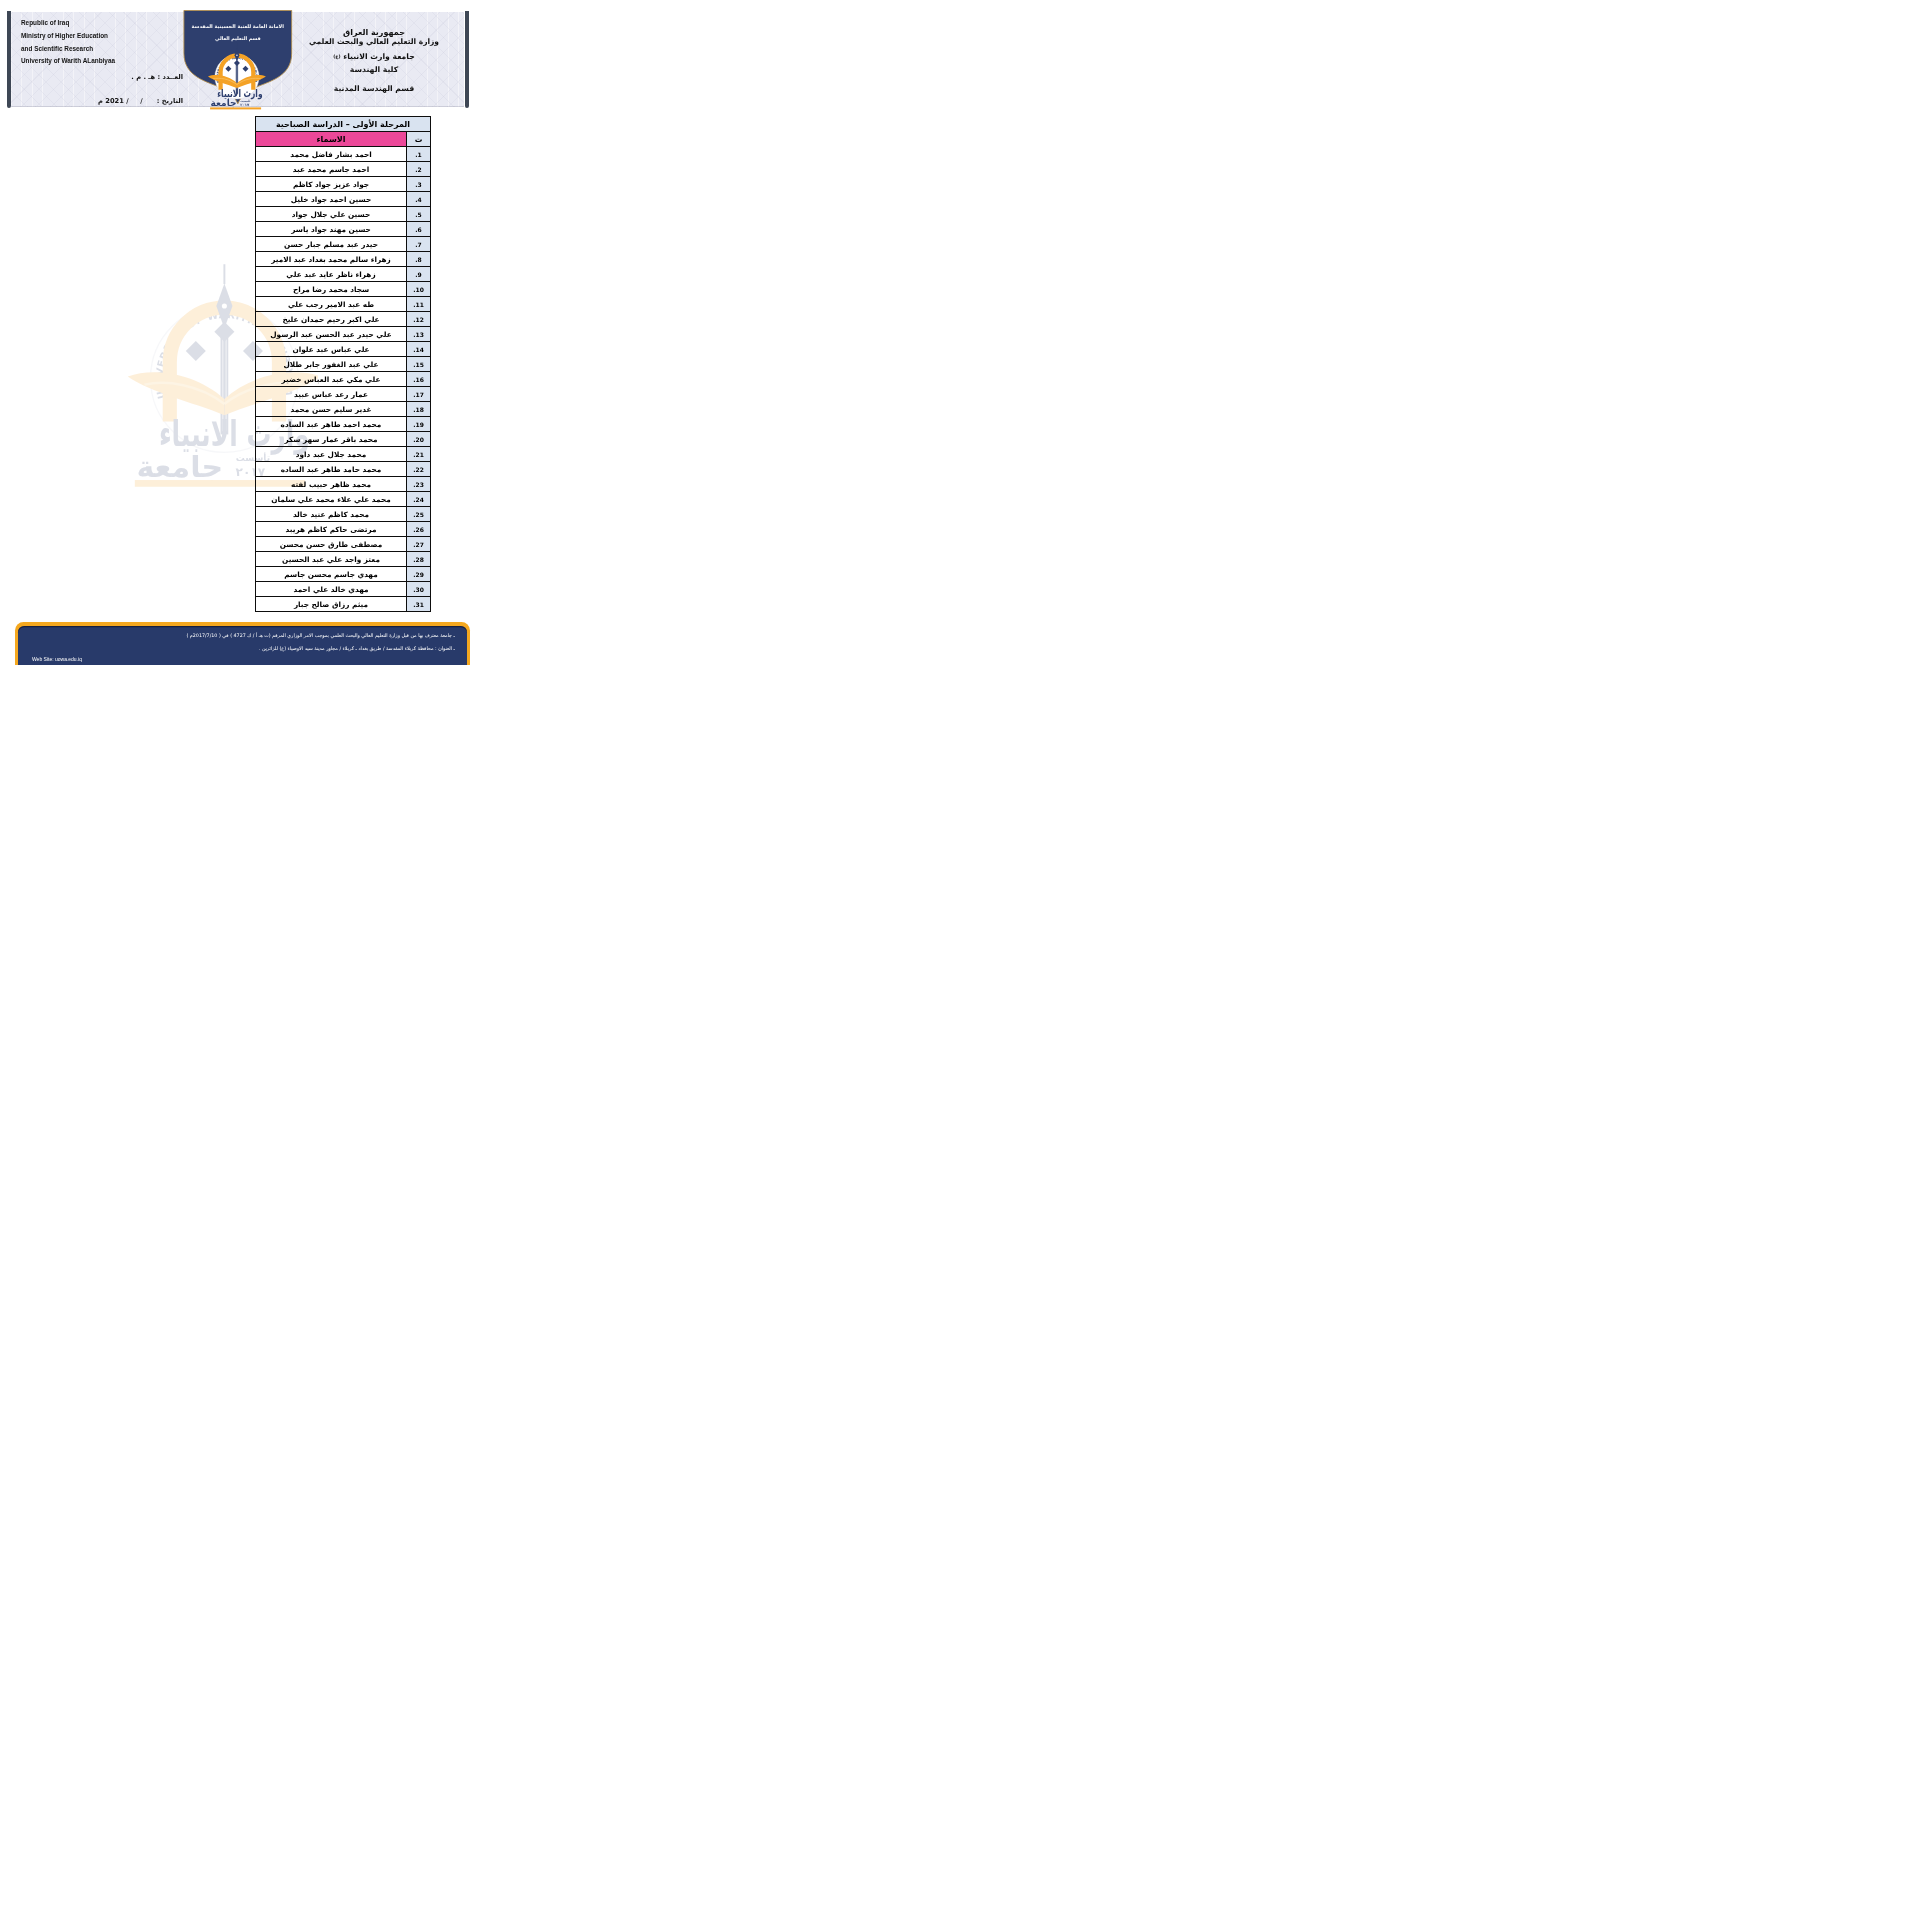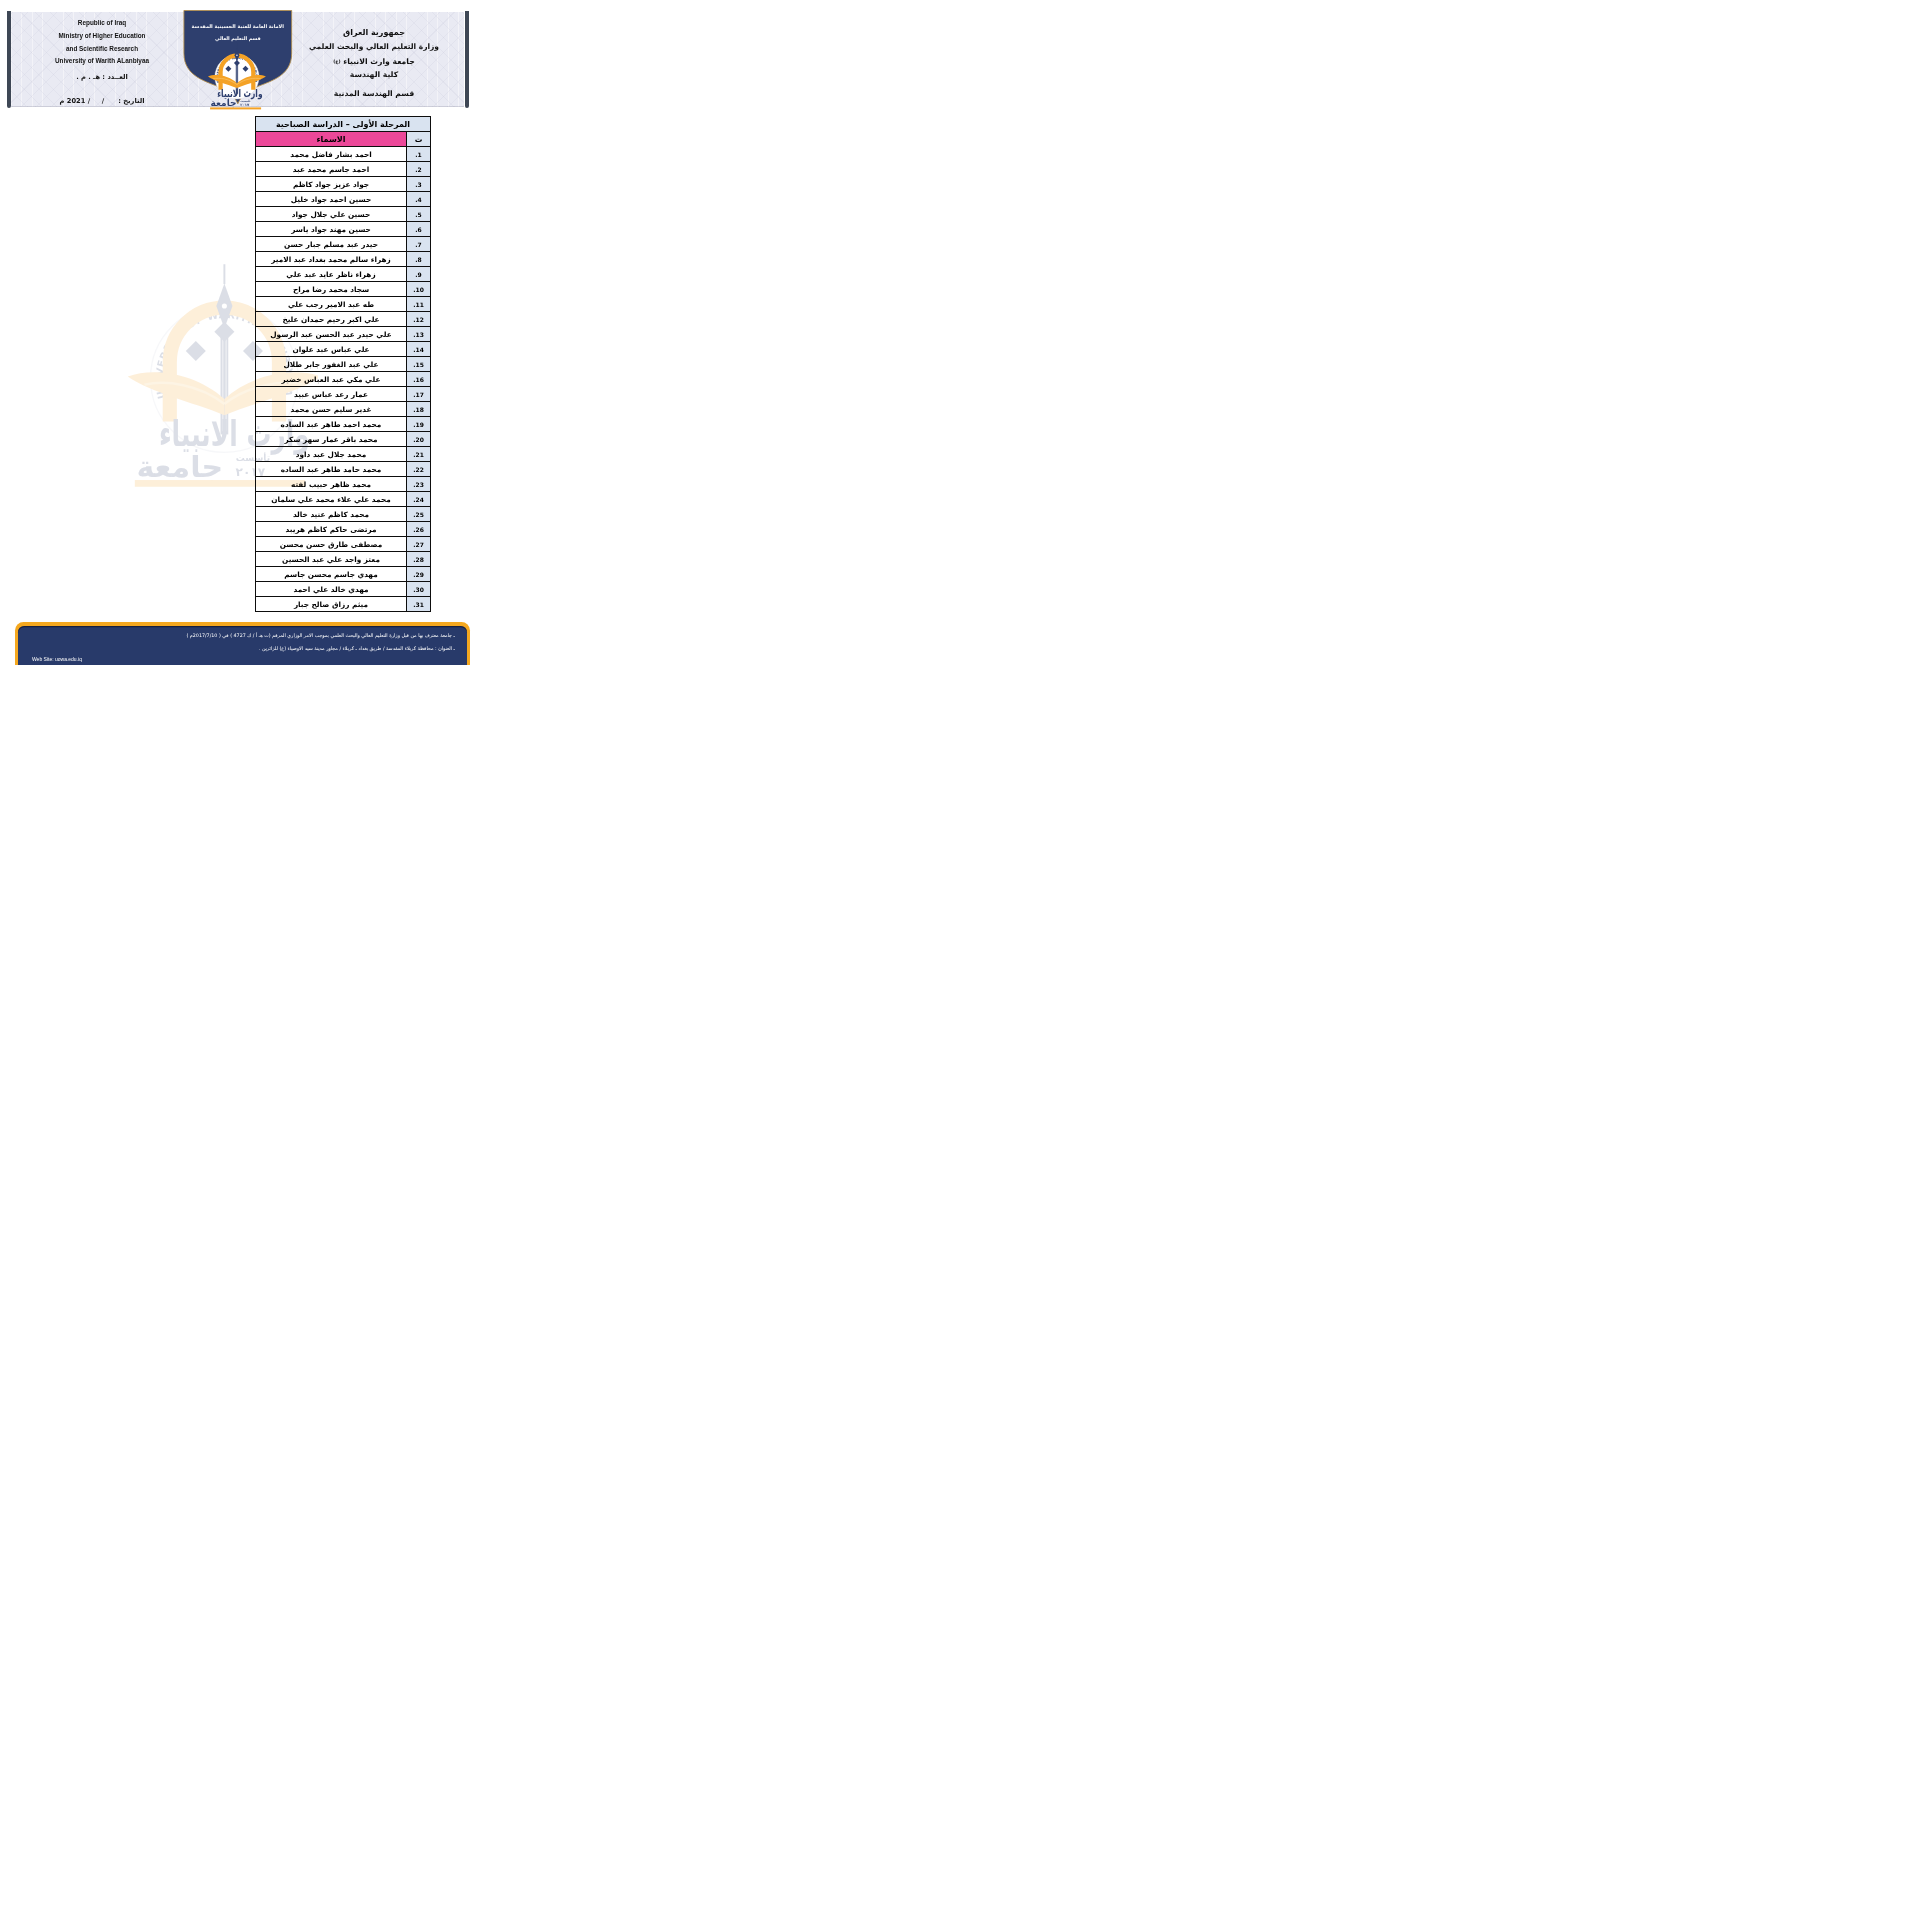--- a/index.html
+++ b/index.html
@@ -8,26 +8,26 @@
   
   .band{position:absolute;left:11.2px;top:12.3px;width:453px;height:94px;background-color:#e9eaf3;
         background-image:
           repeating-linear-gradient(45deg, rgba(198,198,216,.22) 0 0.8px, transparent 0.8px 10.4px),
           repeating-linear-gradient(-45deg, rgba(198,198,216,.22) 0 0.8px, transparent 0.8px 10.4px),
           repeating-linear-gradient(90deg, rgba(255,255,255,.45) 0 0.8px, transparent 0.8px 10.4px);
         border-bottom:0.4px solid rgba(120,120,140,.25);}
   .edge-bar{position:absolute;top:10.8px;width:3.9px;height:97px;background:#3e4755;border-radius:0 0 1.9px 1.9px;}
   .edge-bar.left{left:7.3px;}
   .edge-bar.right{left:465px;}
-  .hdr-left{position:absolute;left:21px;top:17.3px;width:162px;text-align:center;color:#141414;}
+  .hdr-left{position:absolute;left:21px;top:17.3px;width:162px;color:#141414;}
   .hdr-left .en{font-size:6.4px;font-weight:bold;line-height:12.7px;font-family:"Liberation Sans",sans-serif;}
   .hdr-left .ar{direction:rtl;font-weight:bold;font-size:6.7px;margin-top:5px;white-space:pre-wrap;}
   .hdr-left .ar.date{margin-top:16px;}
   .hdr-right{position:absolute;right:21px;top:28px;width:166px;text-align:center;direction:rtl;color:#101010;font-weight:bold;}
-  .hdr-right .l1{font-size:8px;margin-bottom:5px;}
+  .hdr-right .l1{font-size:8px;}
   .hdr-right .l2{font-size:7.5px;margin-bottom:5.8px;}
   .hdr-right .l3{font-size:7.7px;margin-bottom:4.2px;}
   .hdr-right .l4{font-size:7.7px;margin-bottom:10px;}
   .hdr-right .l5{font-size:7.7px;}
   .salut{font-size:4.6px;vertical-align:middle;}
   .emblem-svg{position:absolute;left:183px;top:10.4px;width:110px;height:102px;}
   
   .watermark{position:absolute;left:125px;top:261px;width:193px;height:228px;opacity:.17;pointer-events:none;}
   
   .list-wrap{position:absolute;left:255px;top:116px;width:156px;}

